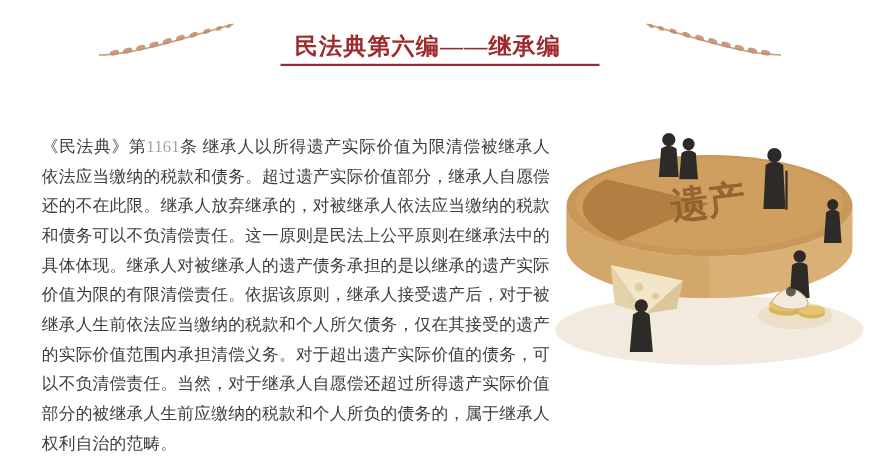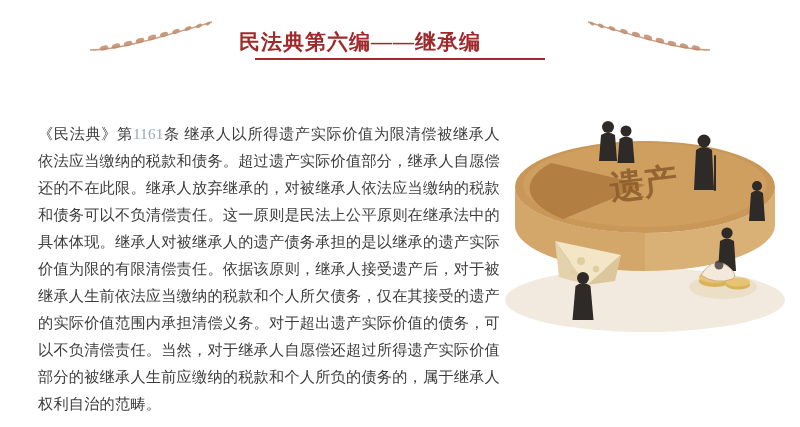--- a/index.html
+++ b/index.html
@@ -35,20 +35,21 @@
     top: 28px;
     left: 0;
     width: 720px;
     text-align: center;
     font-family: "Liberation Serif", "DejaVu Serif", serif;
     font-size: 21px;
     font-weight: bold;
     color: #9e2a2b;
     letter-spacing: 1px;
     white-space: nowrap;
+    padding-left: 29px;
   }
   .title-rule {
     position: absolute;
     top: 58px;
     left: 255px;
     width: 290px;
     height: 2px;
     background: #9e2a2b;
   }
   

